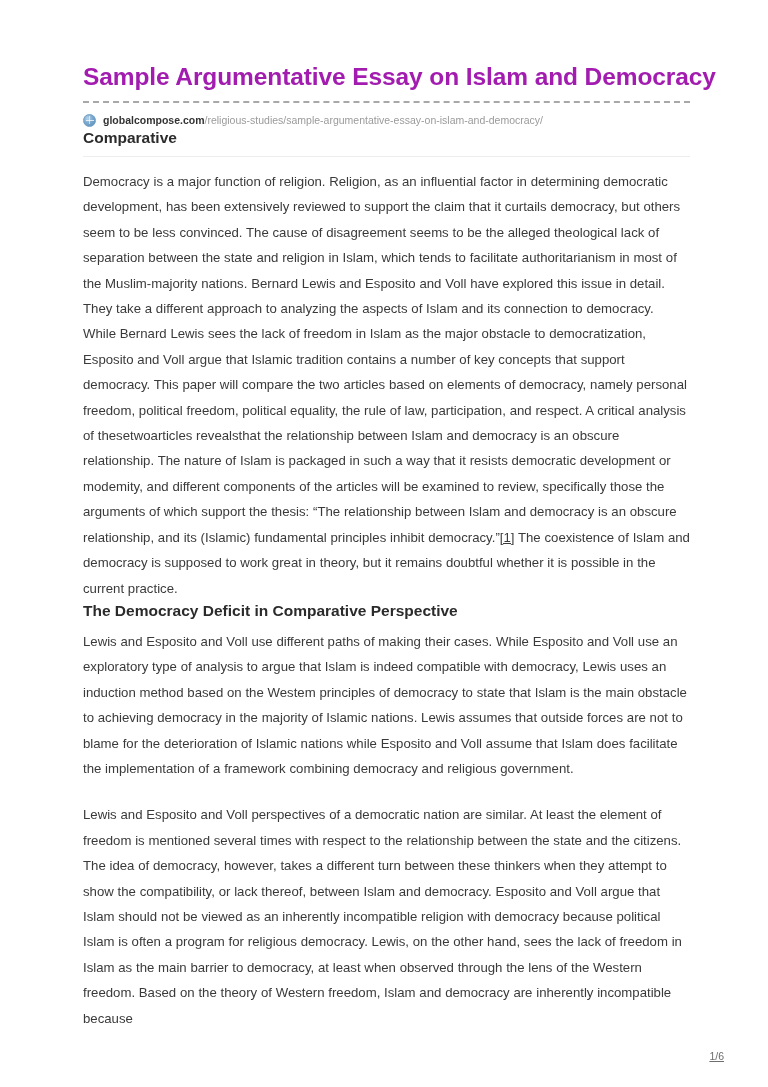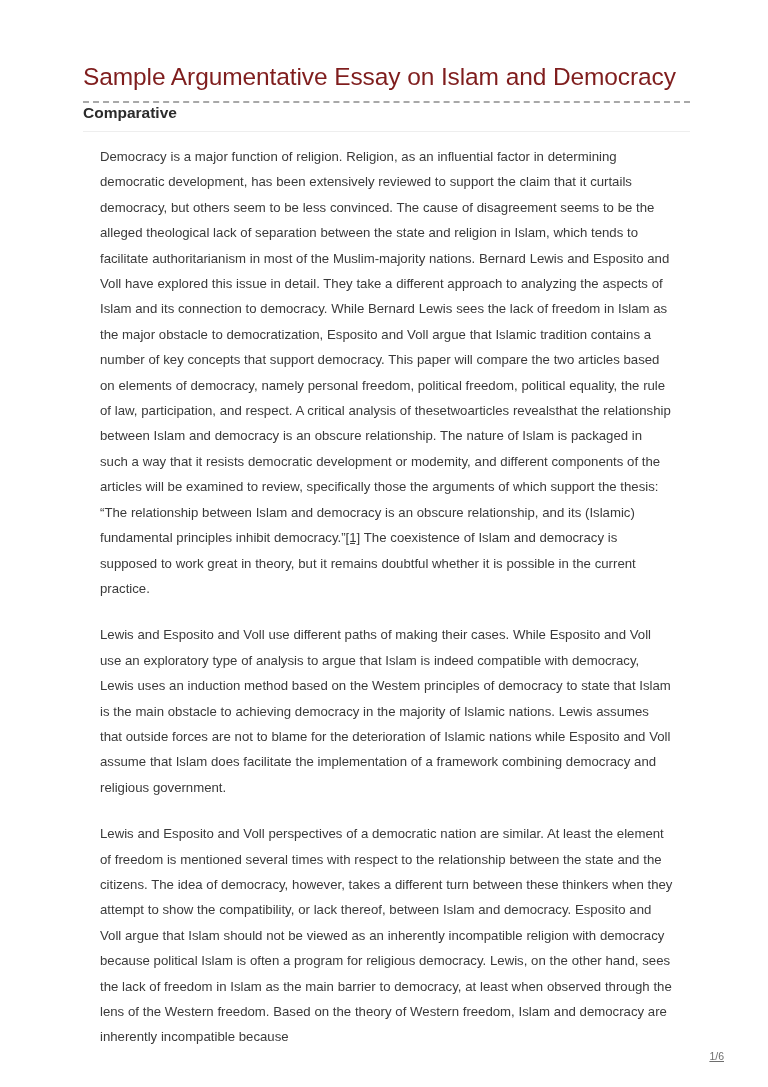--- a/index.html
+++ b/index.html
@@ -30,23 +30,23 @@
   .content {
     position: absolute;
     left: 83px;
     top: 62px;
     width: 607px;
   }
 
   
   .doc-title {
     font-size: 24.5px;
-    font-weight: 400;
+    font-weight: 700;
     line-height: 30px;
-    color: #7f1d1d;
+    color: #a21caf;
     letter-spacing: -0.1px;
     margin: 0 0 0 0;
     white-space: nowrap;
   }
 
   
   .dashed-rule {
     margin-top: 9px;
     height: 0;
     border-top: 2px dashed #a8a8a8;
@@ -123,21 +123,21 @@
   }
   .heading-second {
     margin-top: 22px;
   }
 
   
   p.body-text {
     font-size: 13.2px;
     line-height: 25.4px;
     color: #3a3a3a;
-    margin: 17px;
+    margin: 0;
     padding: 0;
     text-align: left;
     word-spacing: 0.1px;
   }
   p.body-text.first-after-rule {
     margin-top: 12px;
   }
   p.body-text.after-heading {
     margin-top: 8px;
   }
@@ -165,27 +165,34 @@
 <body>
 
 <div class="page">
 
   <div class="content">
 
     <h1 class="doc-title">Sample Argumentative Essay on Islam and Democracy</h1>
 
     <div class="dashed-rule"></div>
 
+    <div class="source-row">
+      <span class="favicon"></span>
+      <span class="url-text">
+        <span class="url-domain">globalcompose.com</span><span class="url-path">/religious-studies/sample-argumentative-essay-on-islam-and-democracy/</span>
+      </span>
+    </div>
 
     <h2 class="section-heading heading-intro">Comparative</h2>
 
     <div class="thin-rule"></div>
 
     <p class="body-text first-after-rule"><span>Democracy is a major function of religion. Religion, as an influential factor in determining democratic development, has been extensively reviewed to support the claim that it curtails democracy, but others seem to be less convinced. The cause of disagreement seems to be the alleged theological lack of separation between the state and religion in Islam, which tends to facilitate authoritarianism in most of the Muslim-majority nations. Bernard Lewis and Esposito and Voll have explored this issue in detail. They take a different approach to analyzing the aspects of Islam and its connection to democracy. While Bernard Lewis sees the lack of freedom in Islam as the major obstacle to democratization, Esposito and Voll argue that Islamic tradition contains a number of key concepts that support democracy. This paper will compare the two articles based on elements of democracy, namely personal freedom, political freedom, political equality, the rule of law, participation, and respect. A critical analysis of thesetwoarticles revealsthat the relationship between Islam and democracy is an obscure relationship. The nature of Islam is packaged in such a way that it resists democratic development or modemity, and different components of the articles will be examined to review, specifically those the arguments of which support the thesis: “The relationship between Islam and democracy is an obscure relationship, and its (Islamic) fundamental principles inhibit democracy.”</span><a class="ref-link" href="#">[1]</a><span> The coexistence of Islam and democracy is supposed to work great in theory, but it remains doubtful whether it is possible in the current practice.</span></p>
 
+    <h2 class="section-heading heading-second">The Democracy Deficit in Comparative Perspective</h2>
 
     <p class="body-text after-heading">Lewis and Esposito and Voll use different paths of making their cases. While Esposito and Voll use an exploratory type of analysis to argue that Islam is indeed compatible with democracy, Lewis uses an induction method based on the Westem principles of democracy to state that Islam is the main obstacle to achieving democracy in the majority of Islamic nations. Lewis assumes that outside forces are not to blame for the deterioration of Islamic nations while Esposito and Voll assume that Islam does facilitate the implementation of a framework combining democracy and religious government.</p>
 
     <p class="body-text">Lewis and Esposito and Voll perspectives of a democratic nation are similar. At least the element of freedom is mentioned several times with respect to the relationship between the state and the citizens. The idea of democracy, however, takes a different turn between these thinkers when they attempt to show the compatibility, or lack thereof, between Islam and democracy. Esposito and Voll argue that Islam should not be viewed as an inherently incompatible religion with democracy because political Islam is often a program for religious democracy. Lewis, on the other hand, sees the lack of freedom in Islam as the main barrier to democracy, at least when observed through the lens of the Western freedom. Based on the theory of Western freedom, Islam and democracy are inherently incompatible because</p>
 
   </div>
 
   <div class="page-number">1/6</div>
 
 </div>

